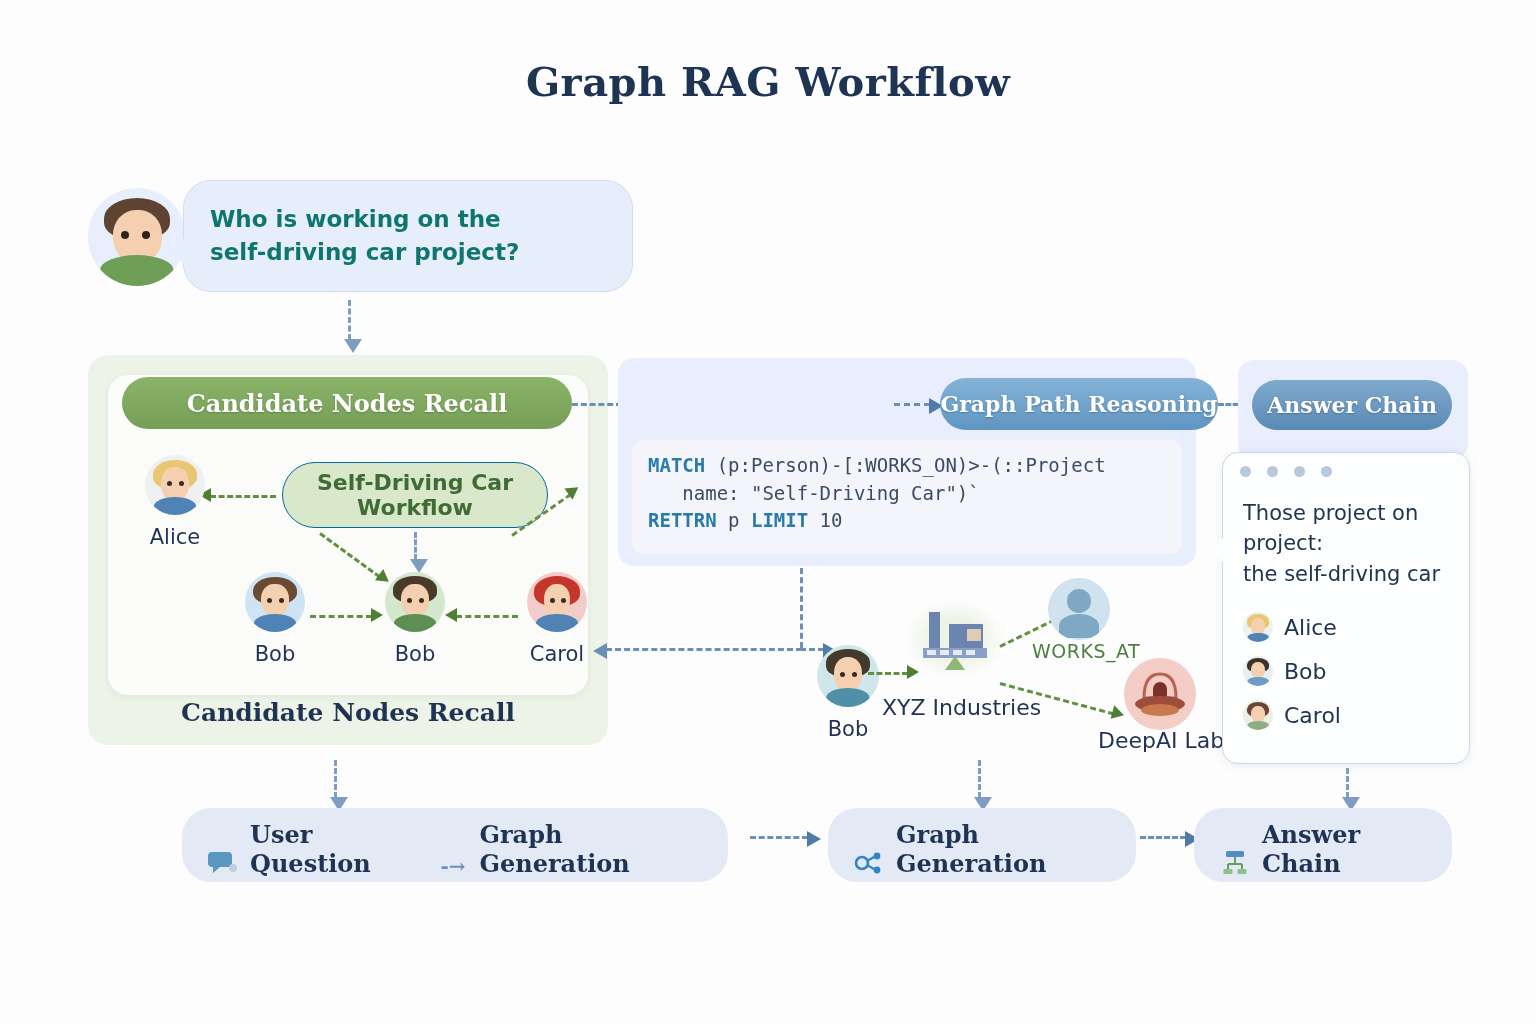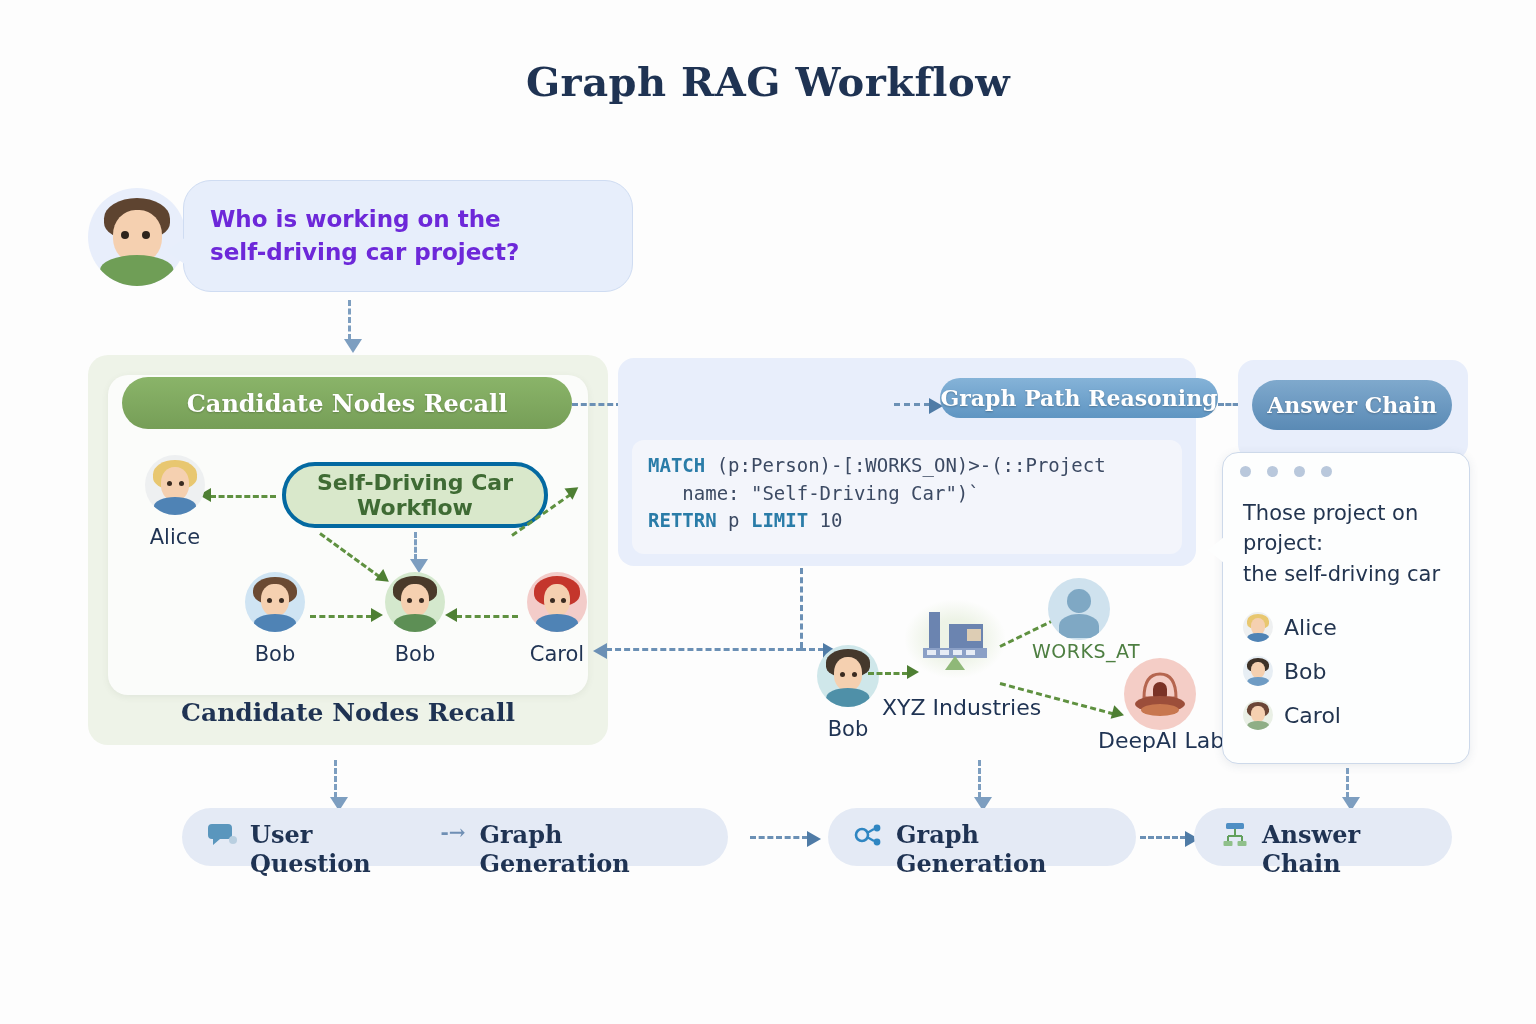--- a/index.html
+++ b/index.html
@@ -41,21 +41,21 @@
 
   #question-bubble {
     position: absolute; left: 183px; top: 180px;
     width: 450px; height: 112px;
     background: #e7eefb; border: 1px solid #cfdcf2;
     border-radius: 28px;
     display: flex; align-items: center; padding: 0 26px;
   }
   #question-bubble .qtext {
     font-family: "DejaVu Sans", sans-serif;
-    font-size: 23px; line-height: 1.45; color: #6d28d9; font-weight: 600;
+    font-size: 23px; line-height: 1.45; color: #0f766e; font-weight: 600;
   }
   #question-bubble::after {
     content:""; position:absolute; left:-18px; top:56px;
     border-top: 14px solid transparent; border-bottom: 14px solid transparent;
     border-right: 20px solid #e7eefb;
   }
 
   
   .arrow-v {
     position: absolute; width: 3px;
@@ -98,21 +98,21 @@
     width: 450px; height: 52px;
     background: linear-gradient(#8ab469,#769e57);
     border-radius: 26px;
     display:flex; align-items:center; justify-content:center;
     color:#fff; font-family:"DejaVu Serif", serif; font-size: 24px; font-weight: 700;
     text-shadow: 0 1px 2px rgba(0,0,0,.22);
   }
   #project-node {
     position: absolute; left: 282px; top: 462px;
     width: 266px; height: 66px;
-    background: #d9e8cb; border: 4px solid #0369a1;
+    background: #d9e8cb; border: 1px solid #0369a1;
     border-radius: 33px;
     display:flex; align-items:center; justify-content:center; text-align:center;
     color:#3f6b34; font-family:"DejaVu Sans", sans-serif; font-size:22px; font-weight:600;
     line-height:1.15;
   }
   #recall-caption {
     position: absolute; left: 88px; top: 698px; width: 520px;
     text-align:center;
     font-family:"DejaVu Serif", serif; font-size: 25px; font-weight: 700; color:#1f3353;
   }
@@ -144,21 +144,21 @@
   #cypher-pill {
     position:absolute; left: 636px; top: 378px;
     width: 250px; height: 52px;
     background: linear-gradient(#a8a2c4,#938cb4);
     border-radius:26px; display:flex; align-items:center; justify-content:center;
     color:#fff; font-family:"DejaVu Serif", serif; font-size:22px; font-weight:700;
     text-shadow:0 1px 2px rgba(0,0,0,.25);
   }
   #reason-pill {
     position:absolute; left: 940px; top: 378px;
-    width: 278px; height: 40px;
+    width: 278px; height: 52px;
     background: linear-gradient(#85b3d8,#5f95c2);
     border-radius:26px; display:flex; align-items:center; justify-content:center;
     color:#fff; font-family:"DejaVu Serif", serif; font-size:22px; font-weight:700;
     text-shadow:0 1px 2px rgba(0,0,0,.25);
   }
   #answer-pill {
     position:absolute; left: 1252px; top: 380px;
     width: 200px; height: 50px;
     background: linear-gradient(#7fa9cd,#5a8ab5);
     border-radius:25px; display:flex; align-items:center; justify-content:center;
@@ -212,23 +212,23 @@
     font-family:"DejaVu Sans", sans-serif; font-size:21px; line-height:1.45; color:#22344f;
   }
   .ans-row {
     position:absolute; left:1243px; display:flex; align-items:center; gap:11px;
     font-family:"DejaVu Sans", sans-serif; font-size:22px; color:#22344f;
   }
   .ans-row .av { width:30px; height:30px; }
 
   
   .bpill {
-    position:absolute; height:58px; background:#e4eaf5;
-    border-radius:29px; display:flex; align-items:flex-start; gap:12px;
-    padding: 12px 26px;
+    position:absolute; height:74px; background:#e4eaf5;
+    border-radius:29px; display:flex; align-items:flex-end; gap:12px;
+    padding: 4px 26px;
     font-family:"DejaVu Serif", serif; font-size:24px; font-weight:700; color:#1f3353;
   }
   .bpill .sep { color:#6f8fb4; font-size:20px; padding:0 2px; }
   .icon-svg { display:block; }
 </style>
 </head>
 <body>
 
 <div class="stage">
 

